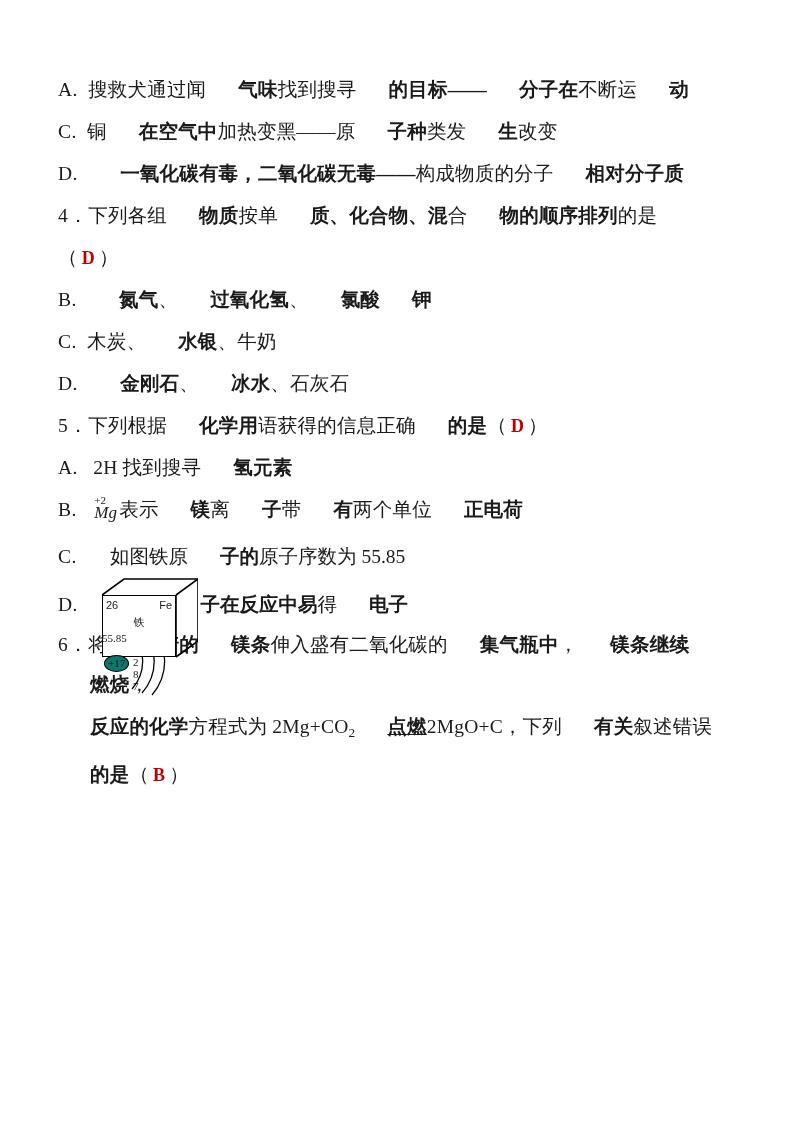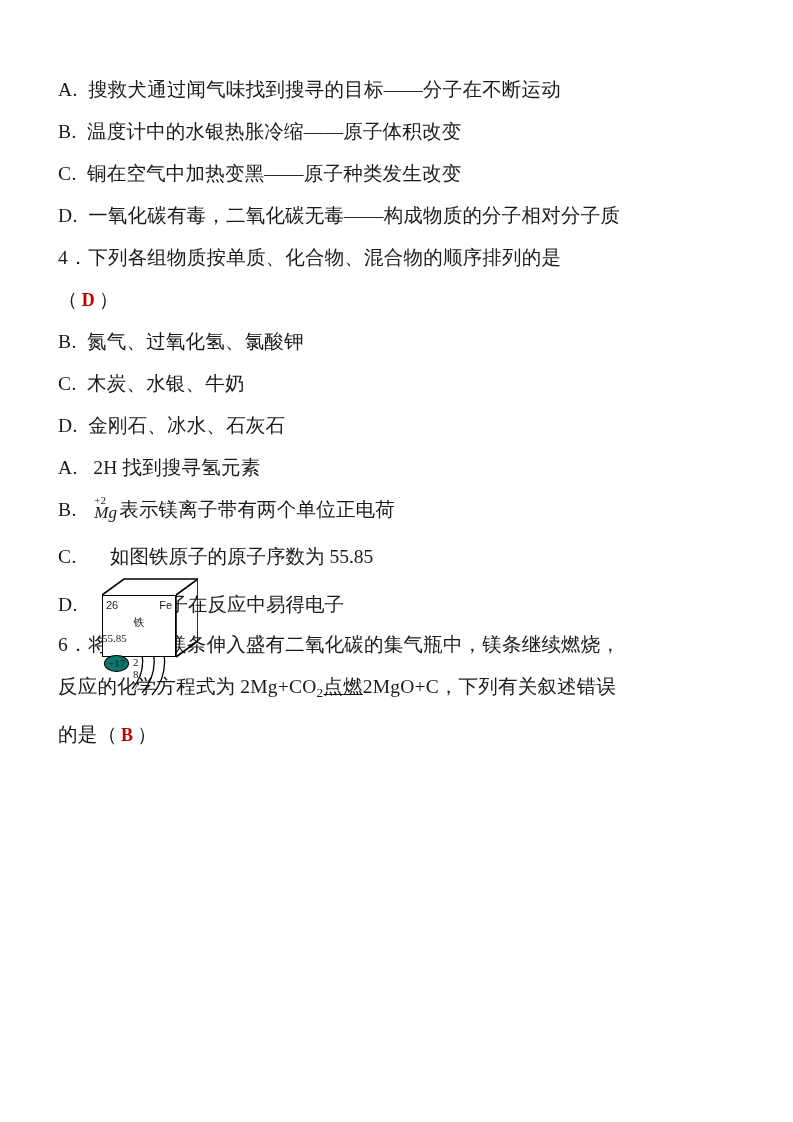--- a/index.html
+++ b/index.html
@@ -27,21 +27,21 @@
     font-size: 19.5px;
     line-height: 40px;
     margin: 0 0 2px 0;
     letter-spacing: 0.2px;
   }
   .opt-label {
     font-family: "Liberation Serif", serif;
     font-size: 19.5px;
     letter-spacing: 0.5px;
   }
-  .b { font-weight: normal; }
+  .b { font-weight: bold; margin-left: 32px; }
   .qnum {
     font-size: 19.5px;
     letter-spacing: 0.5px;
   }
   .ans {
     color: #c00000;
     font-weight: bold;
     font-size: 18px;
     padding: 0 4px;
   }
@@ -172,23 +172,20 @@
 </head>
 <body>
 
 <div class="page">
 
   <div>
     <div class="line">
       <span class="opt-label">A.</span>&nbsp;&nbsp;<span><span>搜救犬通过闻</span><span class="b">气味</span><span>找到搜寻</span><span class="b">的目标——</span><span class="b">分子在</span><span>不</span><span>断运</span><span class="b">动</span></span>
     </div>
 
-    <div class="line">
-      <span class="opt-label">B.</span>&nbsp;&nbsp;<span><span class="b">温度计</span><span>中的</span><span class="b">水银</span><span>热胀冷缩——</span><span>原</span><span class="b">子体</span><span>积改变</span></span>
-    </div>
 
     <div class="line">
       <span class="opt-label">C.</span>&nbsp;&nbsp;<span><span>铜</span><span class="b">在空气中</span><span>加热变黑——原</span><span class="b">子种</span><span>类发</span><span class="b">生</span><span>改变</span></span>
     </div>
 
     <div class="line">
       <span class="opt-label">D.</span>&nbsp;&nbsp;<span><span class="b">一氧化碳有毒，二氧化碳无毒——</span><span>构成物质的分子</span><span class="b">相对分子质</span></span>
     </div>
   </div>
 
@@ -205,20 +202,23 @@
     </div>
     <div class="line">
       <span class="opt-label">C.</span>&nbsp;&nbsp;<span>木炭、</span><span class="b">水银</span><span>、牛奶</span>
     </div>
     <div class="line">
       <span class="opt-label">D.</span>&nbsp;&nbsp;<span class="b">金刚石</span><span>、</span><span class="b">冰水</span><span>、石灰石</span>
     </div>
   </div>
 
   <div>
+    <div class="line">
+      <span class="qnum">5．</span><span>下列根据</span><span class="b">化学用</span><span>语获得</span><span>的信息正确</span><span class="b">的是</span><span>（</span><span class="ans">D</span><span>）</span>
+    </div>
 
     <div class="line">
       <span class="opt-label">A.</span>&nbsp;&nbsp;&nbsp;<span>2H </span><span>找到搜寻</span><span class="b">氢元素</span>
     </div>
 
     <div class="line">
       <span class="opt-label">B.</span>&nbsp;&nbsp;&nbsp;<span class="mgion"><span class="chg">+2</span><span>Mg</span></span><span>表示</span><span class="b">镁</span><span>离</span><span class="b">子</span><span>带</span><span class="b">有</span><span>两个单位</span><span class="b">正电荷</span>
     </div>
 
     <div class="optrow" style="margin-top:6px;">

